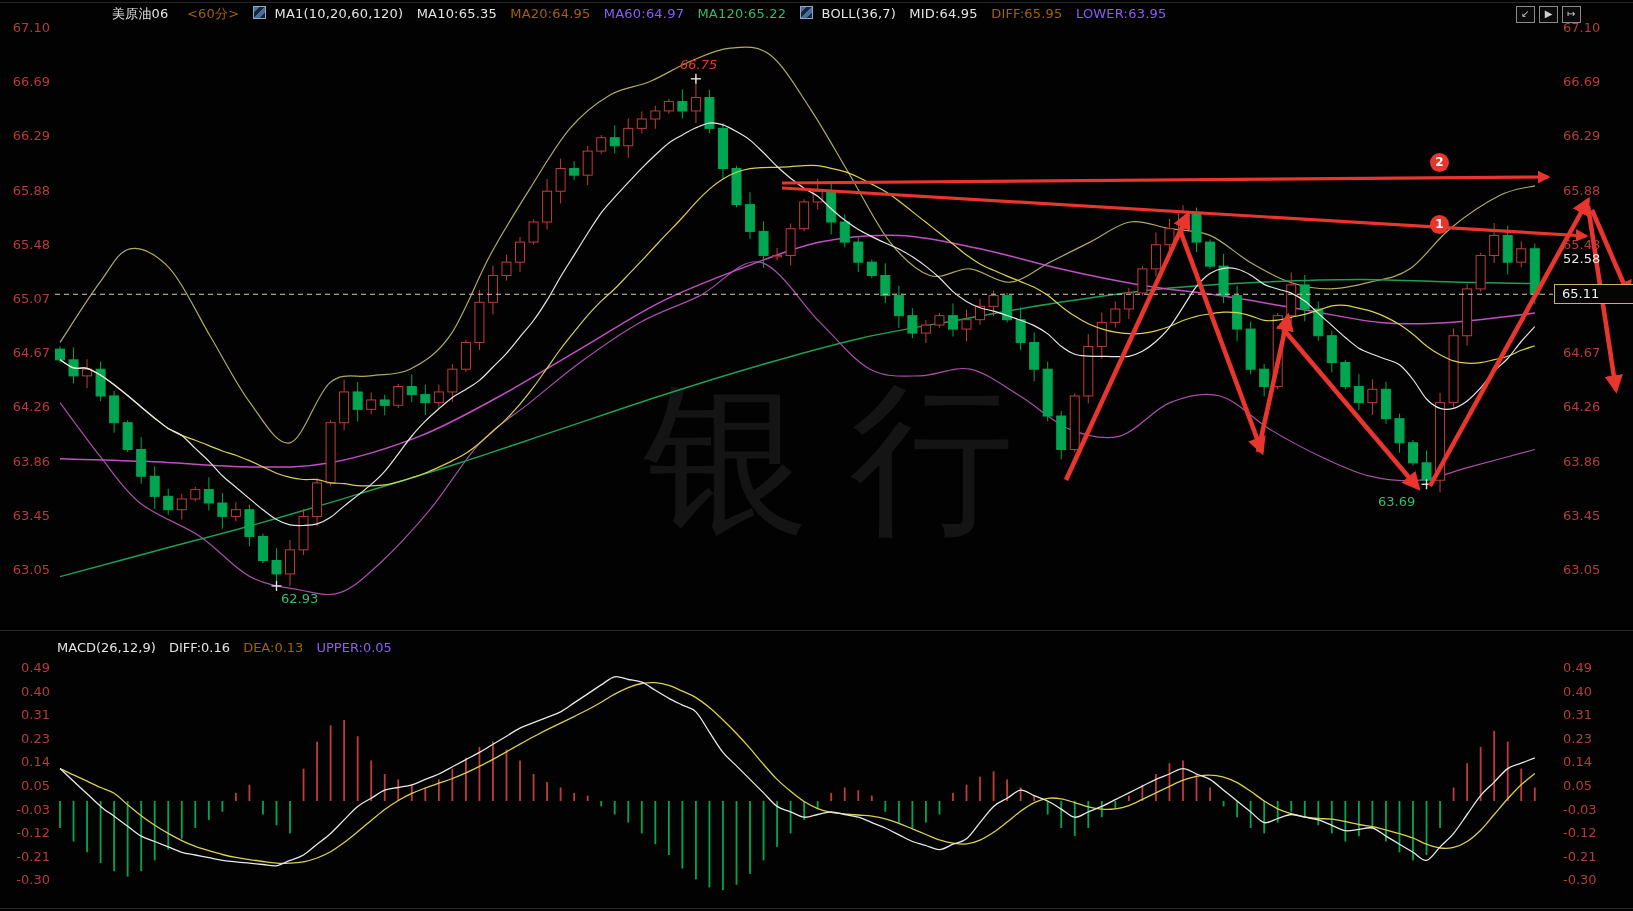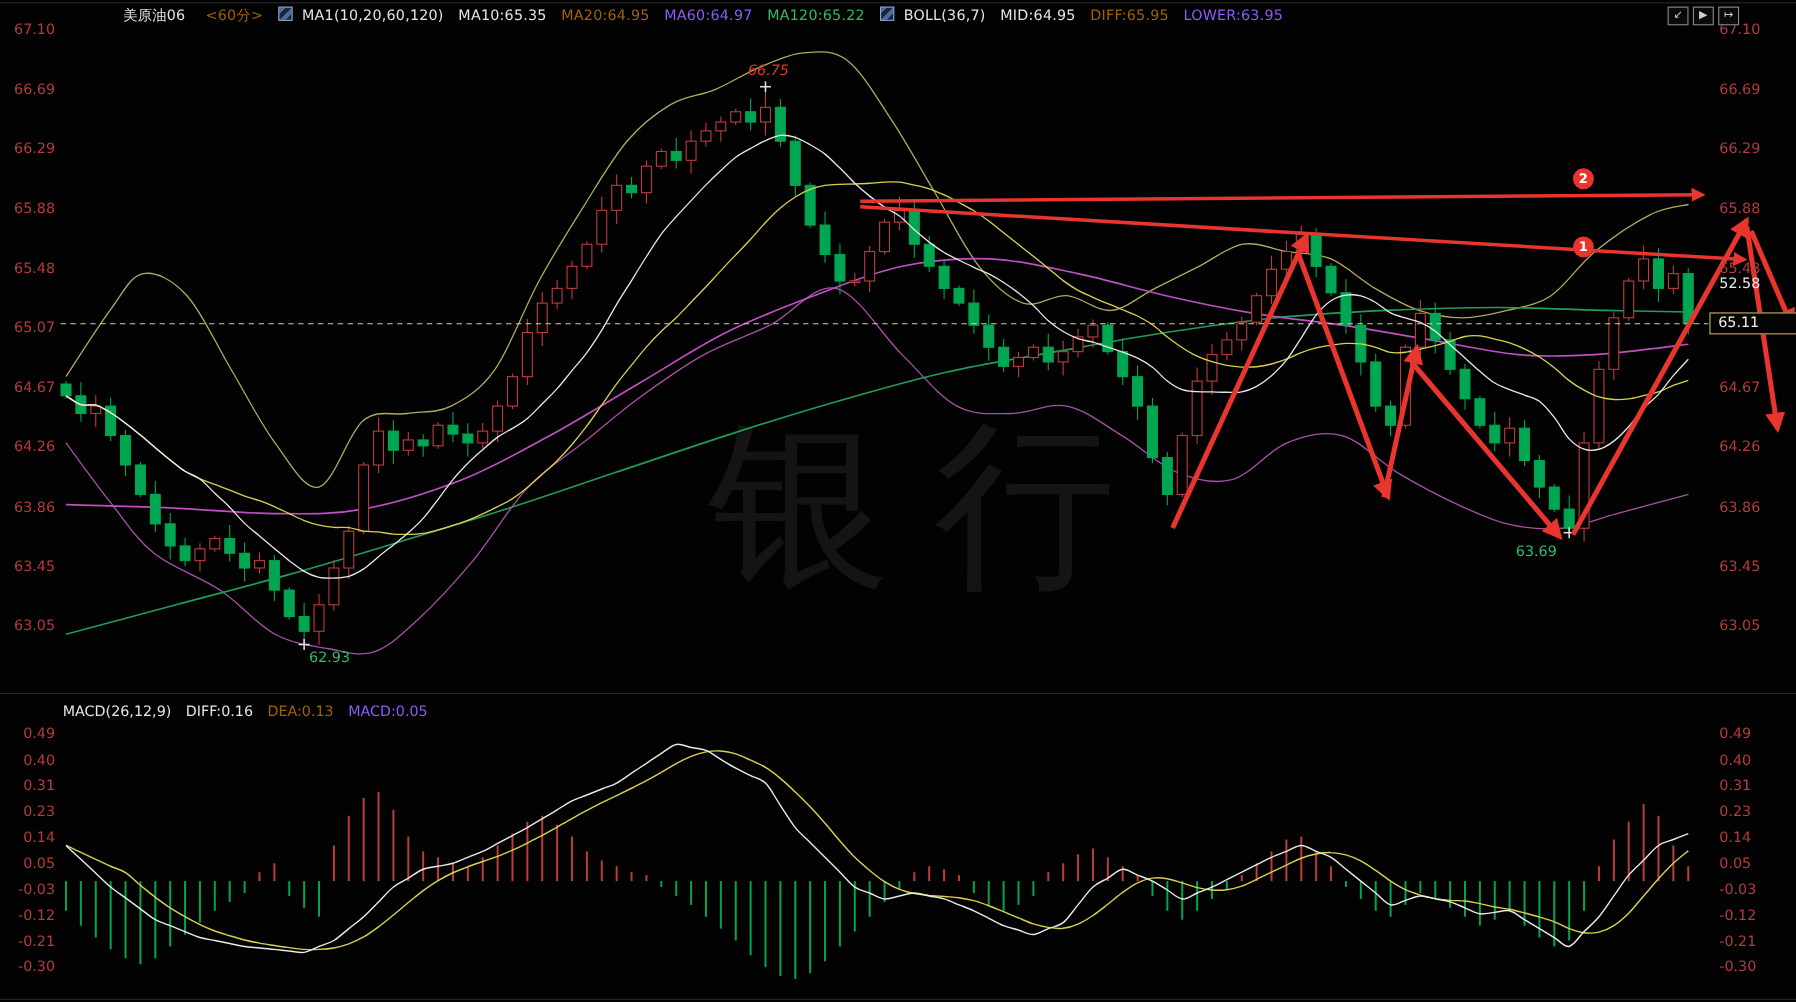--- a/index.html
+++ b/index.html
@@ -447,21 +447,21 @@
   </div>
 
   <div class="divider" style="top:2px"></div>
   <div class="divider" style="top:630px"></div>
   <div class="divider" style="top:908px"></div>
 
   <div class="macd-hdr">
     <span class="w">MACD(26,12,9)</span>
     <span class="w">DIFF:0.16</span>
     <span class="y">DEA:0.13</span>
-    <span class="m">MACD:0.05</span>
+    <span class="m">UPPER:0.05</span>
   </div>
 
   <div id="ax-main-l">
       <div class="axlab l" style="top: 20px;">67.10</div>
       <div class="axlab l" style="top: 74.2px;">66.69</div>
       <div class="axlab l" style="top: 128.4px;">66.29</div>
       <div class="axlab l" style="top: 182.6px;">65.88</div>
       <div class="axlab l" style="top: 236.8px;">65.48</div>
       <div class="axlab l" style="top: 291px;">65.07</div>
       <div class="axlab l" style="top: 345.2px;">64.67</div>

